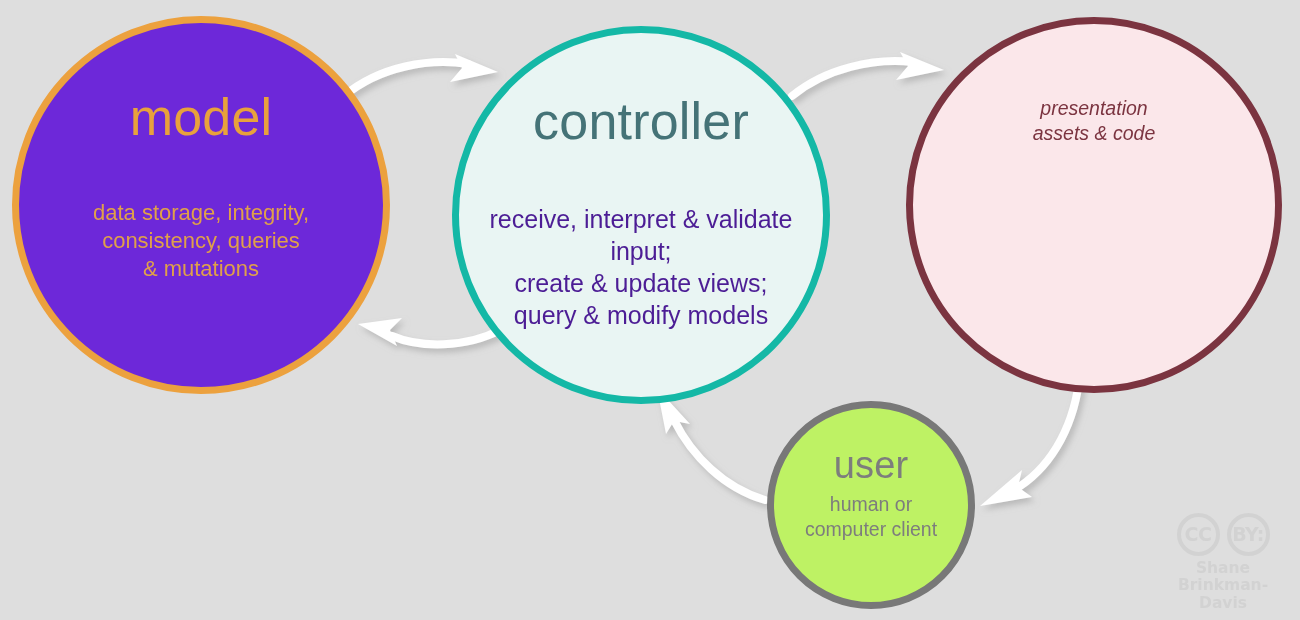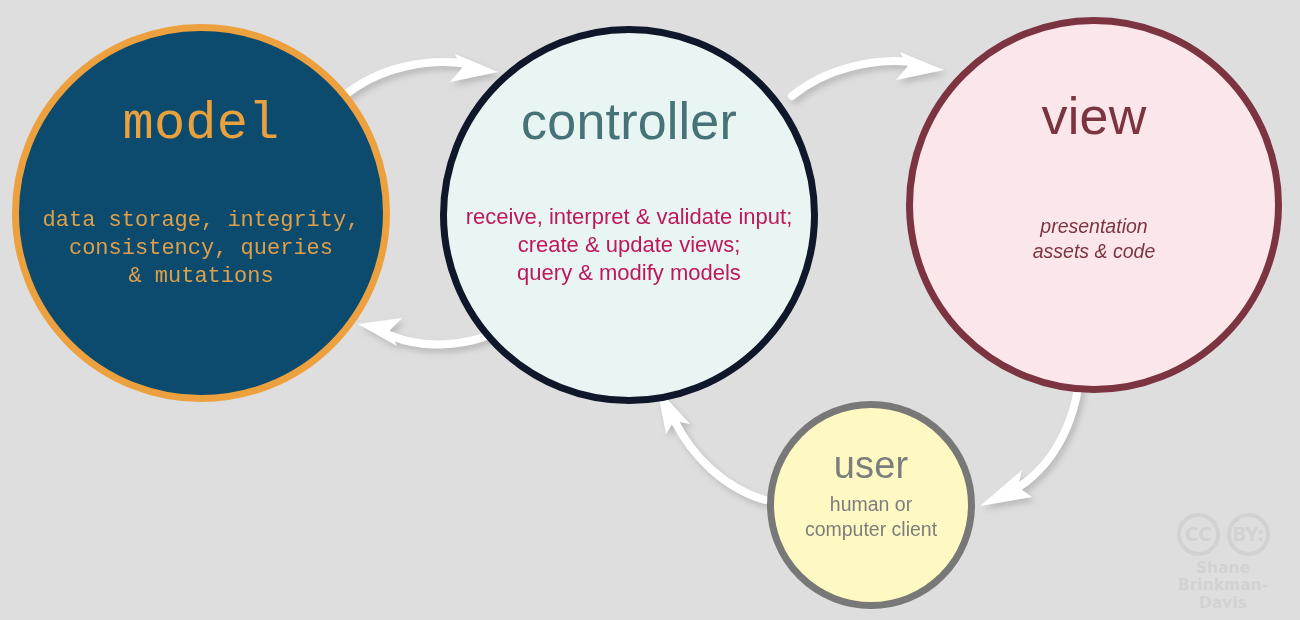--- a/index.html
+++ b/index.html
@@ -45,56 +45,55 @@
     line-height: 1;
   }
   .node-desc {
     line-height: 1.28;
     font-weight: 400;
   }
 
   
   #node-model {
     left: 12px;
-    top: 24px;
+    top: 16px;
     width: 378px;
     height: 378px;
-    background: #0c4a6e;
+    background: #6d28d9;
     border: 7px solid #eca13e;
-    font-family: Liberation Mono, monospace;
   }
   #node-model .node-title {
     margin-top: 68px;
     font-size: 52px;
     color: #e8a13c;
   }
   #node-model .node-desc {
     margin-top: 56px;
     font-size: 22px;
     color: #e0a049;
   }
 
   
   #node-controller {
-    left: 440px;
+    left: 452px;
     top: 26px;
     width: 378px;
     height: 378px;
     background: #e9f5f3;
-    border: 7px solid #0f172a;
+    border: 7px solid #14b8a6;
   }
   #node-controller .node-title {
     margin-top: 62px;
     font-size: 52px;
     color: #457377;
   }
   #node-controller .node-desc {
     margin-top: 56px;
-    font-size: 22px;
-    color: #be185d;
+    font-size: 25px;
+    color: #4c1d95;
   }
 
   
   #node-view {
     left: 906px;
     top: 17px;
     width: 376px;
     height: 376px;
     background: #fbe7ea;
     border: 7px solid #7b3440;
@@ -110,21 +109,21 @@
     color: #7b3440;
     font-style: italic;
   }
 
   
   #node-user {
     left: 767px;
     top: 401px;
     width: 208px;
     height: 208px;
-    background: #fef9c3;
+    background: #bef264;
     border: 7px solid #787878;
   }
   #node-user .node-title {
     margin-top: 38px;
     font-size: 38px;
     color: #7d7d7d;
   }
   #node-user .node-desc {
     margin-top: 8px;
     font-size: 19.5px;
@@ -214,21 +213,20 @@
     <div class="node-title">model</div>
     <div class="node-desc">data storage, integrity,<br>consistency, queries<br>&amp; mutations</div>
   </div>
 
   <div class="node" id="node-controller">
     <div class="node-title">controller</div>
     <div class="node-desc">receive, interpret &amp; validate input;<br>create &amp; update views;<br>query &amp; modify models</div>
   </div>
 
   <div class="node" id="node-view">
-    <div class="node-title">view</div>
     <div class="node-desc">presentation<br>assets &amp; code</div>
   </div>
 
   <div class="node" id="node-user">
     <div class="node-title">user</div>
     <div class="node-desc">human or<br>computer client</div>
   </div>
 
   <div id="credit">
     <div id="cc-badges">

